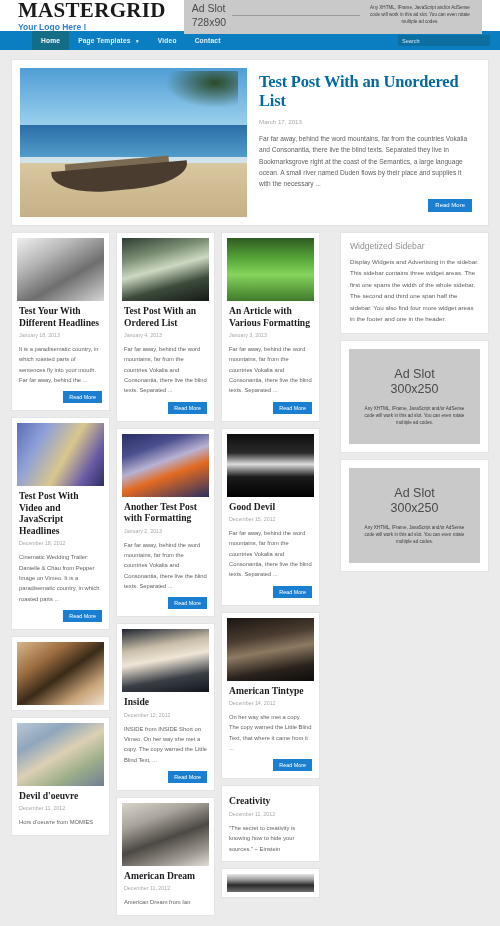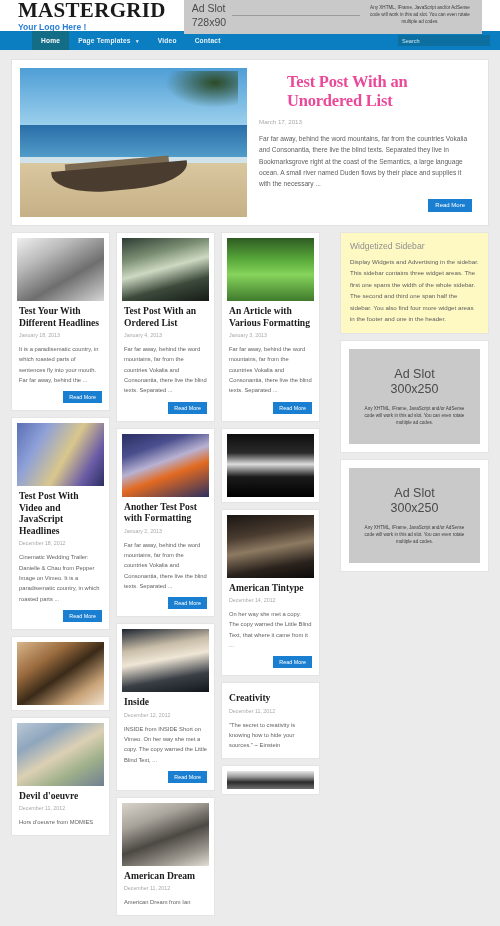--- a/index.html
+++ b/index.html
@@ -125,23 +125,22 @@
     background:#7b6a52; transform: rotate(-5deg); }
   .f-palm { position:absolute; right:4%; top:2%; width:34%; height:26%;
     background: radial-gradient(ellipse at 70% 30%, #2c4a26 0%, rgba(44,74,38,0) 65%); }
 
   .featured-body { flex: 1 1 auto; padding: 4px 8px 0 12px; }
   .featured-title {
     font-family: "Liberation Serif", serif;
     font-weight: bold;
     font-size: 16.5px;
     line-height: 1.18;
-    color: #ec4899;
+    color: #0369a1;
     letter-spacing: -.2px;
-    margin-left: 28px;
   }
   .featured-date { font-size: 6.2px; color: #a8a8a8; margin-top: 7px; }
   .featured-excerpt {
     font-size: 6.6px; line-height: 1.72; color: #5e5e5e; margin-top: 8px;
   }
   .btn-read {
     display: inline-block;
     background: #1a7fd0;
     color: #fff;
     font-size: 6px;
@@ -200,21 +199,21 @@
   .t-eye   { background: linear-gradient(145deg,#d9b68b 0%,#9a6b3e 30%,#3a2a18 52%,#c9a378 78%,#efe0cc 100%); }
   .t-inside{ background: linear-gradient(170deg,#1d2430 0%,#c8bda8 30%,#efe6d6 48%,#3a3f46 75%,#12161c 100%); }
   .t-tin   { background: linear-gradient(170deg,#1a1512 0%,#4a3c30 32%,#8d7a62 52%,#2a221c 78%,#0d0b09 100%); }
   .t-hors  { background: linear-gradient(150deg,#b9c8d6 0%,#8fa6bd 26%,#dcd0b4 50%,#9fb08a 72%,#6f7f93 100%); }
   .t-moto  { background: linear-gradient(160deg,#d8d4cc 0%,#a9a49b 28%,#4c4843 55%,#9b968d 80%,#e2ded6 100%); }
   .t-dark  { background: linear-gradient(180deg,#e6e6e6 0%,#9a9a9a 32%,#2b2b2b 62%,#6f6f6f 100%); }
   .t-cut2  { height: 18px !important; }
 
   
   .sidebar { flex: 0 0 147px; display: flex; flex-direction: column; gap: 8px; }
-  .widget { background: #fef9c3; padding: 8px 9px; box-shadow: 0 0 0 1px #e4e4e4; }
+  .widget { background: #ffffff; padding: 8px 9px; box-shadow: 0 0 0 1px #e4e4e4; }
   .widget-title { font-size: 8.6px; color: #8f8f8f; margin-bottom: 5px; font-weight: normal; }
   .widget-text { font-size: 6.2px; line-height: 1.85; color: #5d5d5d; }
   .ad-widget { background:#fff; padding: 8px; box-shadow: 0 0 0 1px #e4e4e4; }
   .ad-box {
     background: #c9c9c9;
     height: 95px;
     display: flex; flex-direction: column;
     align-items: center; justify-content: center;
     text-align: center;
     padding: 4px 10px;
@@ -374,20 +373,28 @@
             <div class="card-date">January 3, 2013</div>
             <div class="card-excerpt">Far far away, behind the word mountains, far from the countries Vokalia and Consonantia, there live the blind texts. Separated ...</div>
             <div class="card-btn-wrap">
               <button class="btn-read-sm">Read More</button>
             </div>
           </div>
         </div>
 
         <div class="card">
           <div class="card-thumb t-devil"></div>
+          <div class="card-body">
+            <div class="card-title">Good Devil</div>
+            <div class="card-date">December 15, 2012</div>
+            <div class="card-excerpt">Far far away, behind the word mountains, far from the countries Vokalia and Consonantia, there live the blind texts. Separated ...</div>
+            <div class="card-btn-wrap">
+              <button class="btn-read-sm">Read More</button>
+            </div>
+          </div>
         </div>
 
         <div class="card">
           <div class="card-thumb t-tin"></div>
           <div class="card-body">
             <div class="card-title">American Tintype</div>
             <div class="card-date">December 14, 2012</div>
             <div class="card-excerpt">On her way she met a copy. The copy warned the Little Blind Text, that where it came from it ...</div>
             <div class="card-btn-wrap">
               <button class="btn-read-sm">Read More</button>

